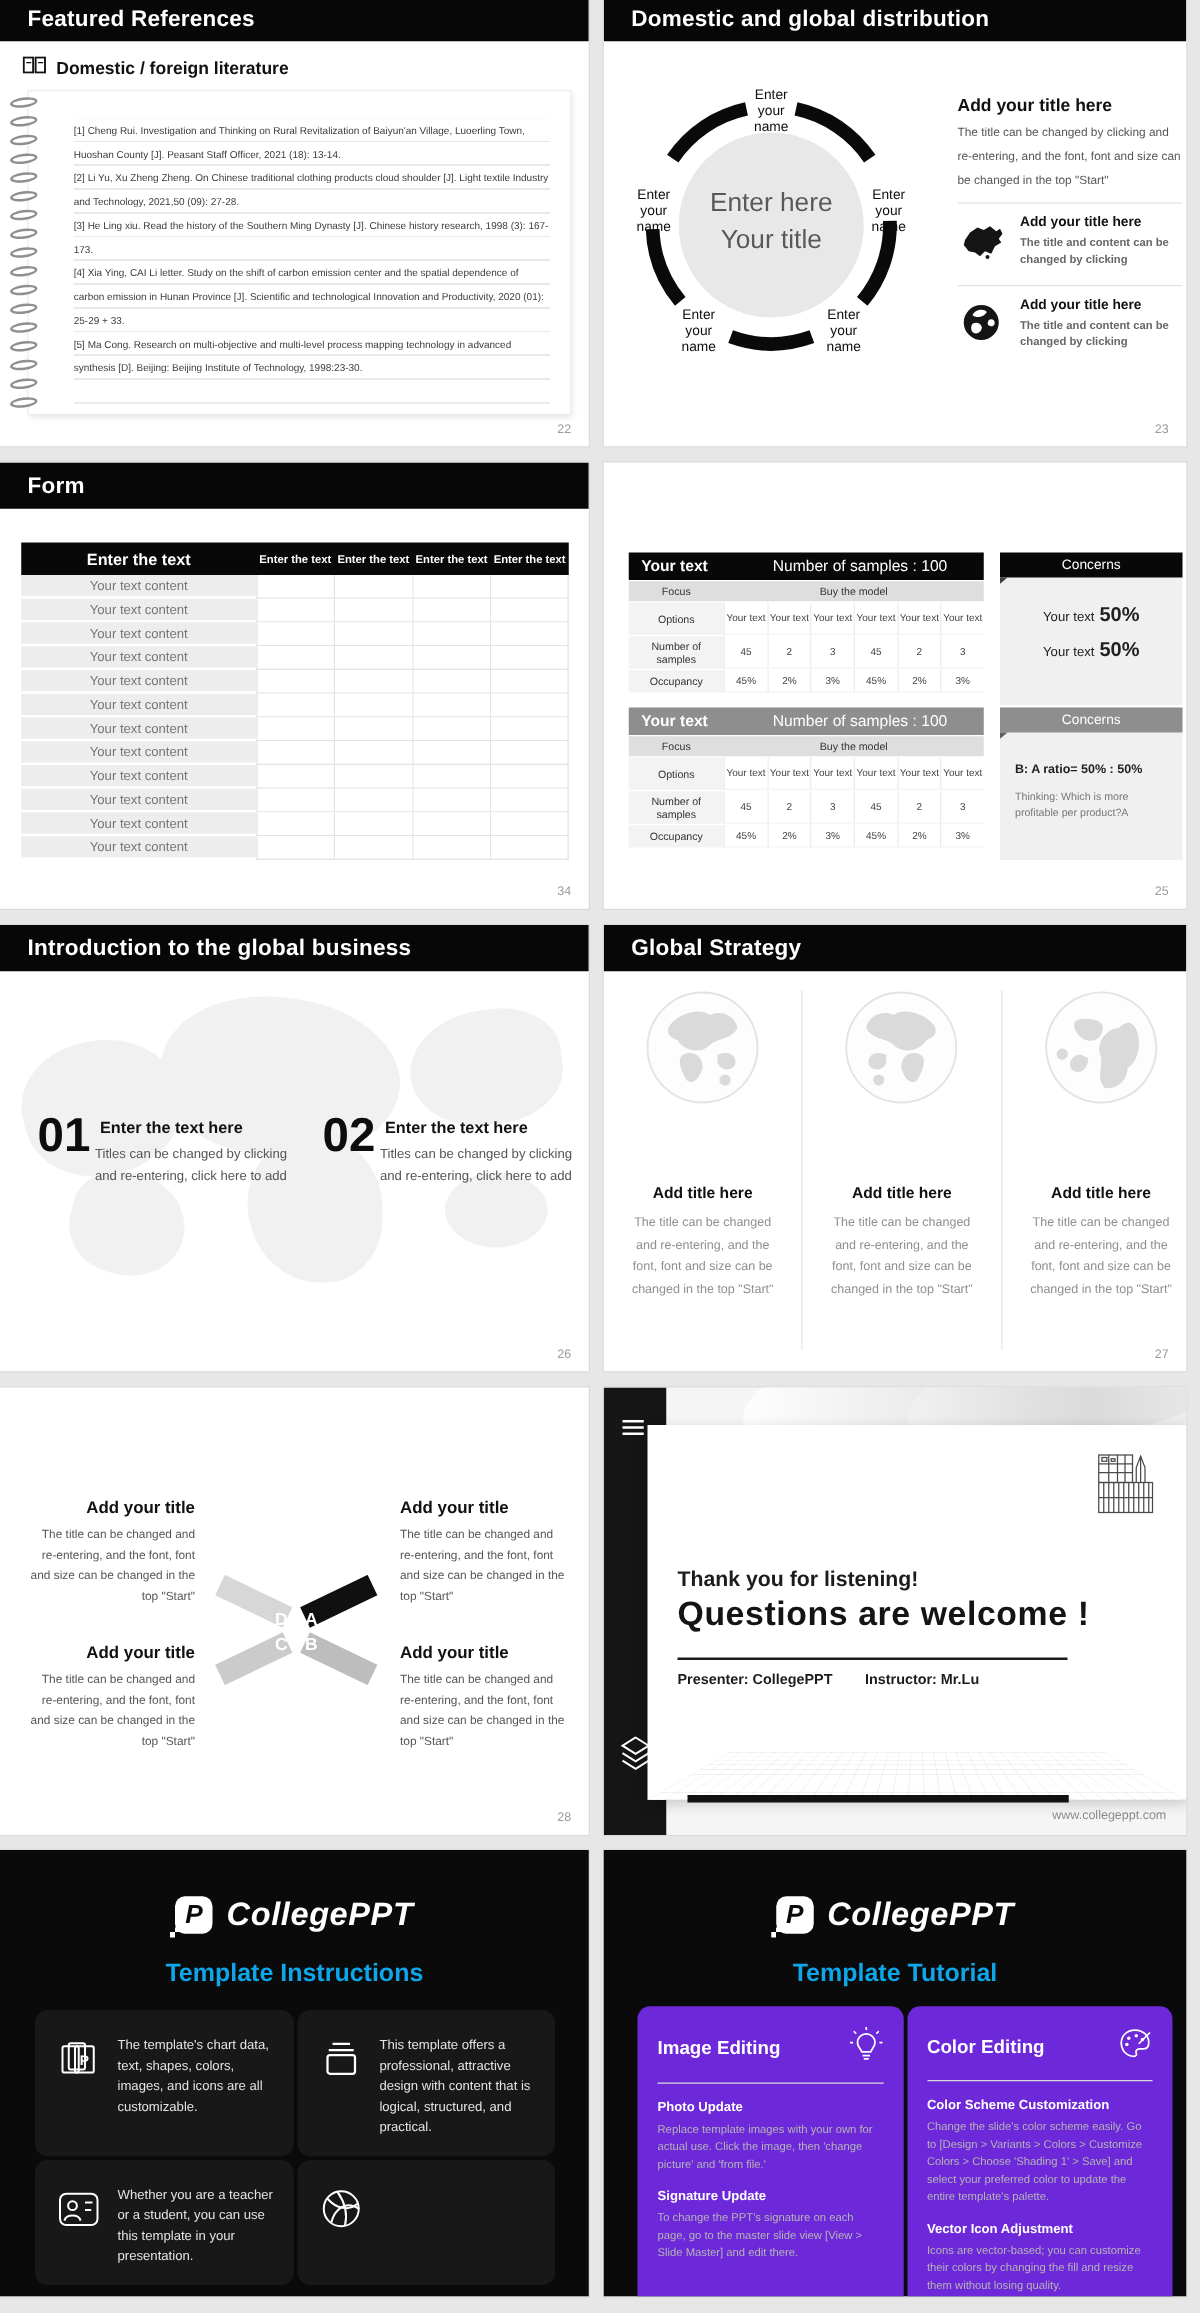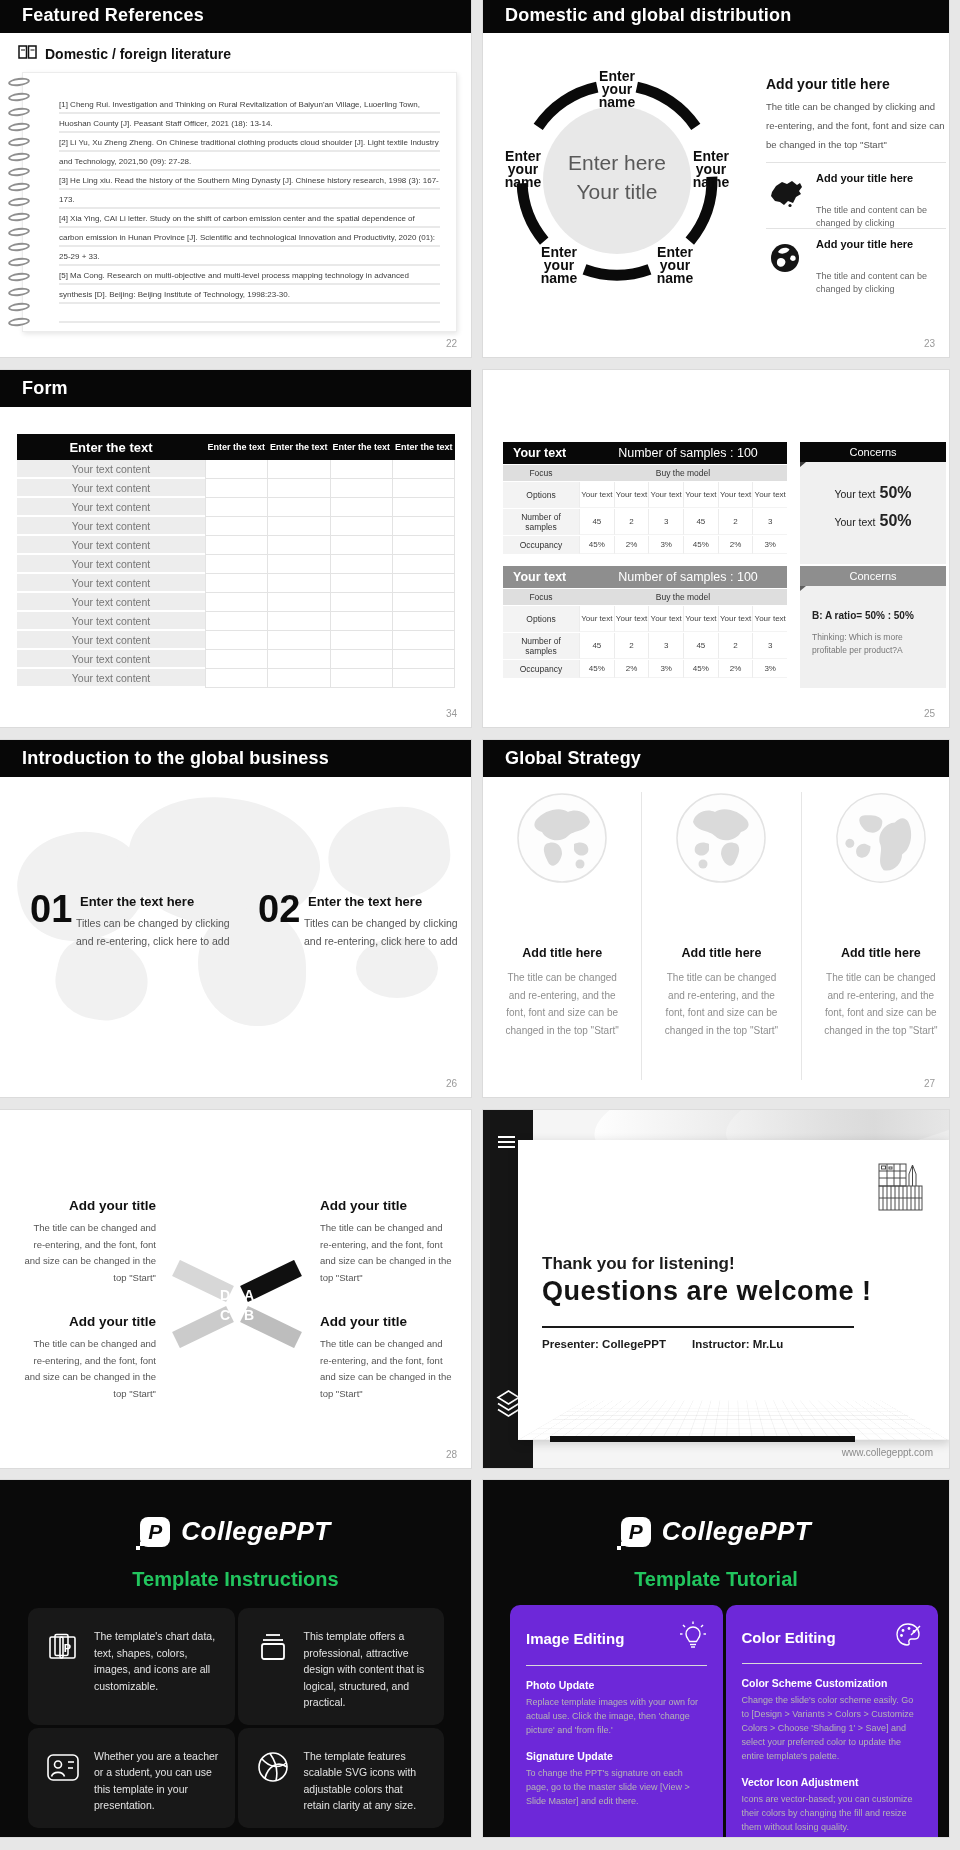--- a/index.html
+++ b/index.html
@@ -21,30 +21,30 @@
   .ref-card{position:absolute;left:22px;top:72px;width:433px;height:258px;background:#fff;border:1px solid #ececec;box-shadow:1px 2px 5px rgba(0,0,0,.10);}
   .spiral{position:absolute;left:8px;top:78px;height:248px;display:flex;flex-direction:column;justify-content:space-between;z-index:3;}
   .ring{width:22px;height:8px;border:2px solid #8f8f8f;border-radius:50%;background:#fff;transform:rotate(-7deg);box-sizing:border-box;}
   .ref-text{position:absolute;left:36px;top:22px;right:16px;bottom:8px;font-size:8px;line-height:19px;color:#3c3c3c;
     background:repeating-linear-gradient(to bottom,transparent 0px,transparent 17.5px,#e9e9e9 17.5px,#e9e9e9 19px);}
   .ref-line{margin:0;}
 
   
   .ring-diagram{position:absolute;left:22px;top:66px;width:224px;height:236px;}
   .rd-center-text{position:absolute;left:38px;top:82px;width:148px;text-align:center;font-size:21px;line-height:29px;color:#595959;}
-  .rl{position:absolute;width:48px;text-align:center;font-weight:bold;font-size:14px;line-height:13px;color:#0d0d0d;}
+  .rl{position:absolute;width:48px;text-align:center;font-weight:normal;font-size:11px;line-height:13px;color:#0d0d0d;}
   .rl-top{left:88px;top:4px;} .rl-left{left:-6px;top:84px;} .rl-right{left:182px;top:84px;}
   .rl-bl{left:30px;top:180px;} .rl-br{left:146px;top:180px;}
   .s23-right-title{position:absolute;left:283px;top:76px;font-size:14px;font-weight:bold;color:#111;}
   .s23-right-body{position:absolute;left:283px;top:97px;width:182px;font-size:9.5px;line-height:19px;color:#555;}
   .s23-div{position:absolute;left:283px;width:180px;height:1px;background:#e2e2e2;}
   .s23-item{position:absolute;left:283px;width:180px;display:flex;gap:12px;}
   .s23-ico{flex:none;width:38px;height:40px;display:flex;align-items:center;justify-content:center;}
   .s23-item-title{font-size:11px;font-weight:bold;color:#111;}
-  .s23-item-body{font-size:9px;line-height:13px;color:#666;margin-top:20px;}
+  .s23-item-body{font-size:9px;line-height:13px;color:#666;margin-top:4px;font-weight:bold;}
 
   
   .form{position:absolute;left:17px;top:64px;width:438px;}
   .form-head{display:flex;height:26px;background:#080808;color:#fff;align-items:center;}
   .fh1{width:188px;text-align:center;font-size:13px;font-weight:bold;}
   .form-head-rest{flex:1;display:flex;}
   .fh{flex:1;text-align:center;font-size:9px;font-weight:bold;}
   .form-row{display:flex;height:19px;}
   .fr-label{width:188px;background:#ededed;color:#777;font-size:10.5px;display:flex;align-items:center;justify-content:center;border-bottom:2px solid #fff;box-sizing:border-box;}
   .fr-cells{flex:1;display:flex;}
@@ -122,21 +122,21 @@
   .ty-strip{position:absolute;left:32px;bottom:-2px;width:305px;height:6px;background:#111;}
   .ty-web{position:absolute;right:16px;bottom:10px;font-size:10px;color:#8a8a8a;}
 
   
   .brand{position:absolute;top:36px;left:0;right:0;display:flex;justify-content:center;align-items:center;gap:11px;}
   .brand-badge{position:relative;width:30px;height:30px;background:#fff;border-radius:8px;color:#0a0a0a;
     font-weight:bold;font-style:italic;font-size:21px;display:flex;align-items:center;justify-content:center;}
   .brand-badge::after{content:"";position:absolute;left:-4px;bottom:-3px;width:8px;height:8px;
     background:conic-gradient(#fff 0 25%,transparent 0 50%,#fff 0 75%,transparent 0);}
   .brand-name{color:#fff;font-size:26px;font-weight:bold;font-style:italic;letter-spacing:.5px;}
-  .row5-heading{position:absolute;top:88px;left:0;right:0;text-align:center;color:#22c55e;font-weight:bold;font-size:20px;}
+  .row5-heading{position:absolute;top:88px;left:0;right:0;text-align:center;color:#0ea5e9;font-weight:bold;font-size:20px;}
   .ins-grid{position:absolute;left:28px;top:128px;width:416px;height:208px;display:grid;grid-template-columns:1fr 1fr;grid-template-rows:1fr 1fr;gap:3px;}
   .ins-card{background:#181818;border-radius:10px;padding:20px 14px 14px 18px;display:flex;gap:14px;align-items:flex-start;box-sizing:border-box;}
   .ins-icon{flex:none;margin-top:2px;}
   .ins-text{color:#e3e3e3;font-size:10.5px;line-height:16.5px;}
   .tut-grid{position:absolute;left:27px;top:125px;width:428px;height:215px;display:grid;grid-template-columns:1fr 1fr;gap:3px;}
   .tut-card{background:#6d28d9;border-radius:10px;padding:16px;box-sizing:border-box;}
   .tut-head{display:flex;justify-content:space-between;align-items:center;border-bottom:1px solid #d9d9d9;padding-bottom:10px;}
   .tut-title{color:#fff;font-weight:bold;font-size:15px;}
   .tut-sec-h{color:#fff;font-weight:bold;font-size:10.5px;margin-top:13px;}
   .tut-sec-b{color:#b5b5b5;font-size:9px;line-height:14px;margin-top:4px;}
@@ -672,21 +672,20 @@
       </div>
       <div class="ins-card">
         <span class="ins-icon">
           <svg width="34" height="34" viewBox="0 0 34 34" fill="none" stroke="#fff" stroke-width="1.6">
             <circle cx="17" cy="17" r="14"></circle>
             <path d="M6,9 C13,17 23,19 30,13"></path>
               <path d="M9,28 C12,17 21,10 31,17"></path>
               <path d="M14,3.5 C20,12 22,22 20,30.5"></path>
           </svg>
         </span>
-        <span class="ins-text">The template features scalable SVG icons with adjustable colors that retain clarity at any size.</span>
       </div>
     </div>
   </div>
 
   <div class="slide s-right r5 dark">
     <div class="brand">
       <span class="brand-badge">P</span>
       <span class="brand-name">CollegePPT</span>
     </div>
     <div class="row5-heading">Template Tutorial</div>

